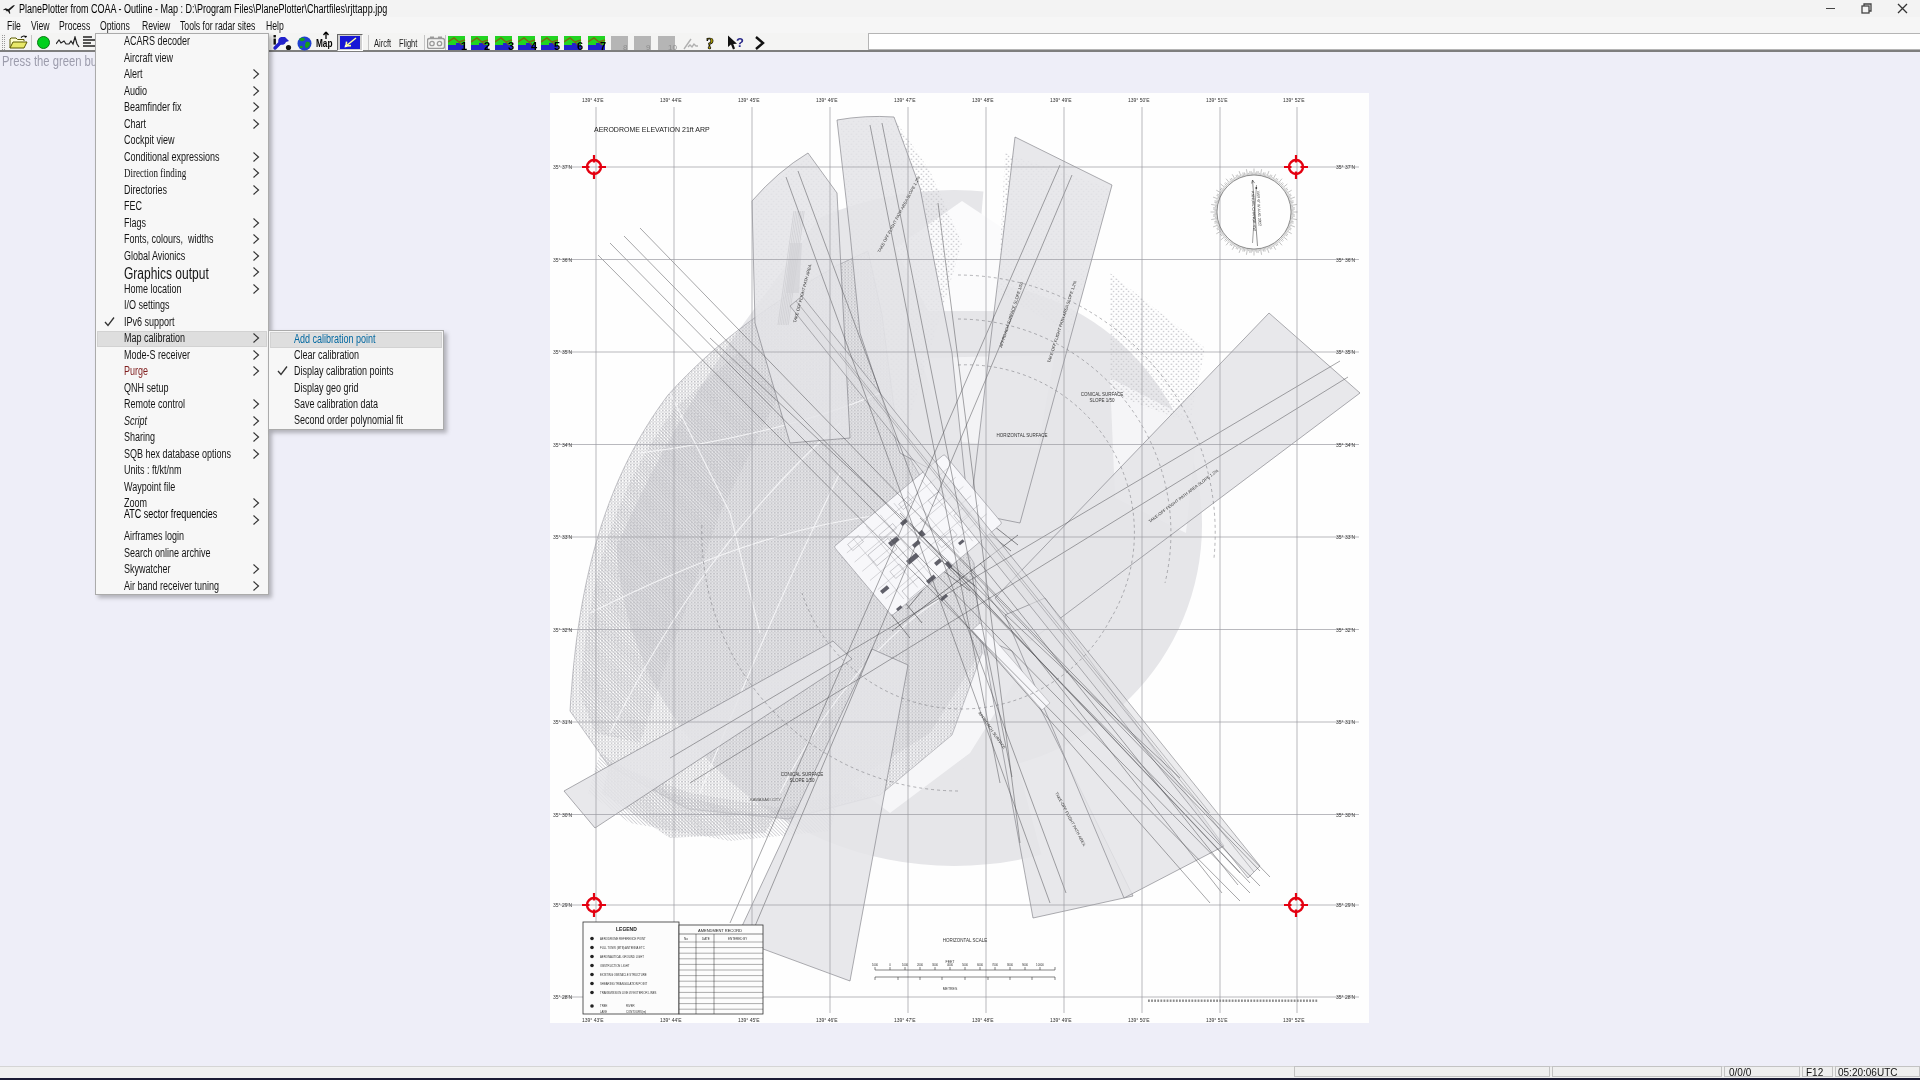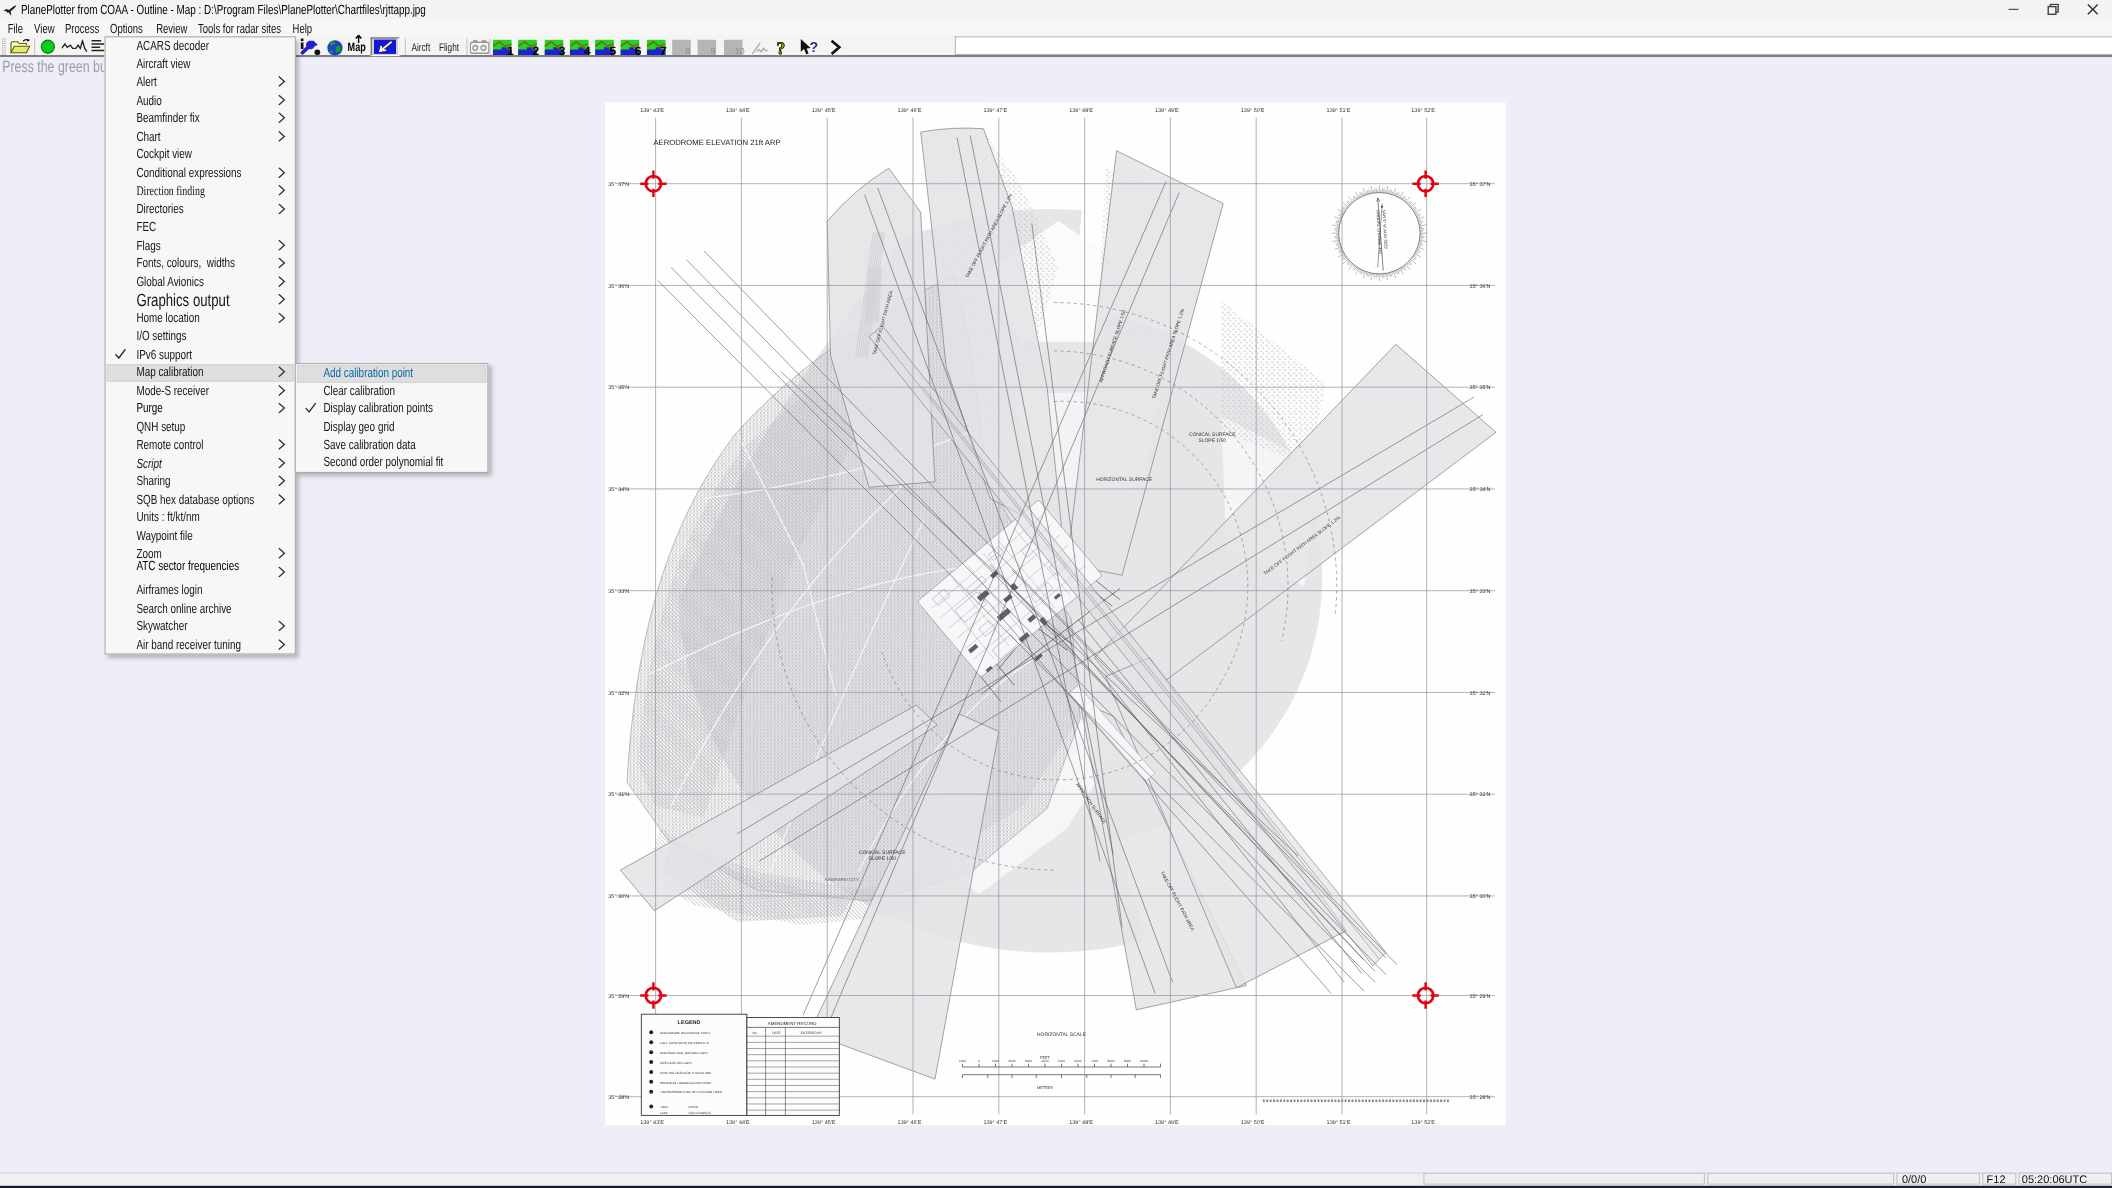--- a/index.html
+++ b/index.html
@@ -652,21 +652,21 @@
 <div class="abs" style="left:124px;top:331.0px;font-size:12px;color:#141414;"><span class="tm">Map calibration</span></div>
 <svg class="abs" style="left:252px;top:333.0px" width="8" height="10" viewBox="0 0 8 10">
     <path d="M1.5 0.5 L6.5 5 L1.5 9.5" stroke="#333" stroke-width="1.2" fill="none"></path>
   </svg>
 
 <div class="abs" style="left:124px;top:347.5px;font-size:12px;color:#141414;"><span class="tm">Mode-S receiver</span></div>
 <svg class="abs" style="left:252px;top:349.5px" width="8" height="10" viewBox="0 0 8 10">
     <path d="M1.5 0.5 L6.5 5 L1.5 9.5" stroke="#333" stroke-width="1.2" fill="none"></path>
   </svg>
 
-<div class="abs" style="left:124px;top:364.0px;font-size:12px;color:#000000;"><span class="tm">Purge</span></div>
+<div class="abs" style="left:124px;top:364.0px;font-size:12px;color:#7f1d1d;"><span class="tm">Purge</span></div>
 <svg class="abs" style="left:252px;top:366.0px" width="8" height="10" viewBox="0 0 8 10">
     <path d="M1.5 0.5 L6.5 5 L1.5 9.5" stroke="#333" stroke-width="1.2" fill="none"></path>
   </svg>
 
 <div class="abs" style="left:124px;top:380.5px;font-size:12px;color:#141414;"><span class="tm">QNH setup</span></div>
 
 <div class="abs" style="left:124px;top:397.0px;font-size:12px;color:#141414;"><span class="tm">Remote control</span></div>
 <svg class="abs" style="left:252px;top:399.0px" width="8" height="10" viewBox="0 0 8 10">
     <path d="M1.5 0.5 L6.5 5 L1.5 9.5" stroke="#333" stroke-width="1.2" fill="none"></path>
   </svg>

